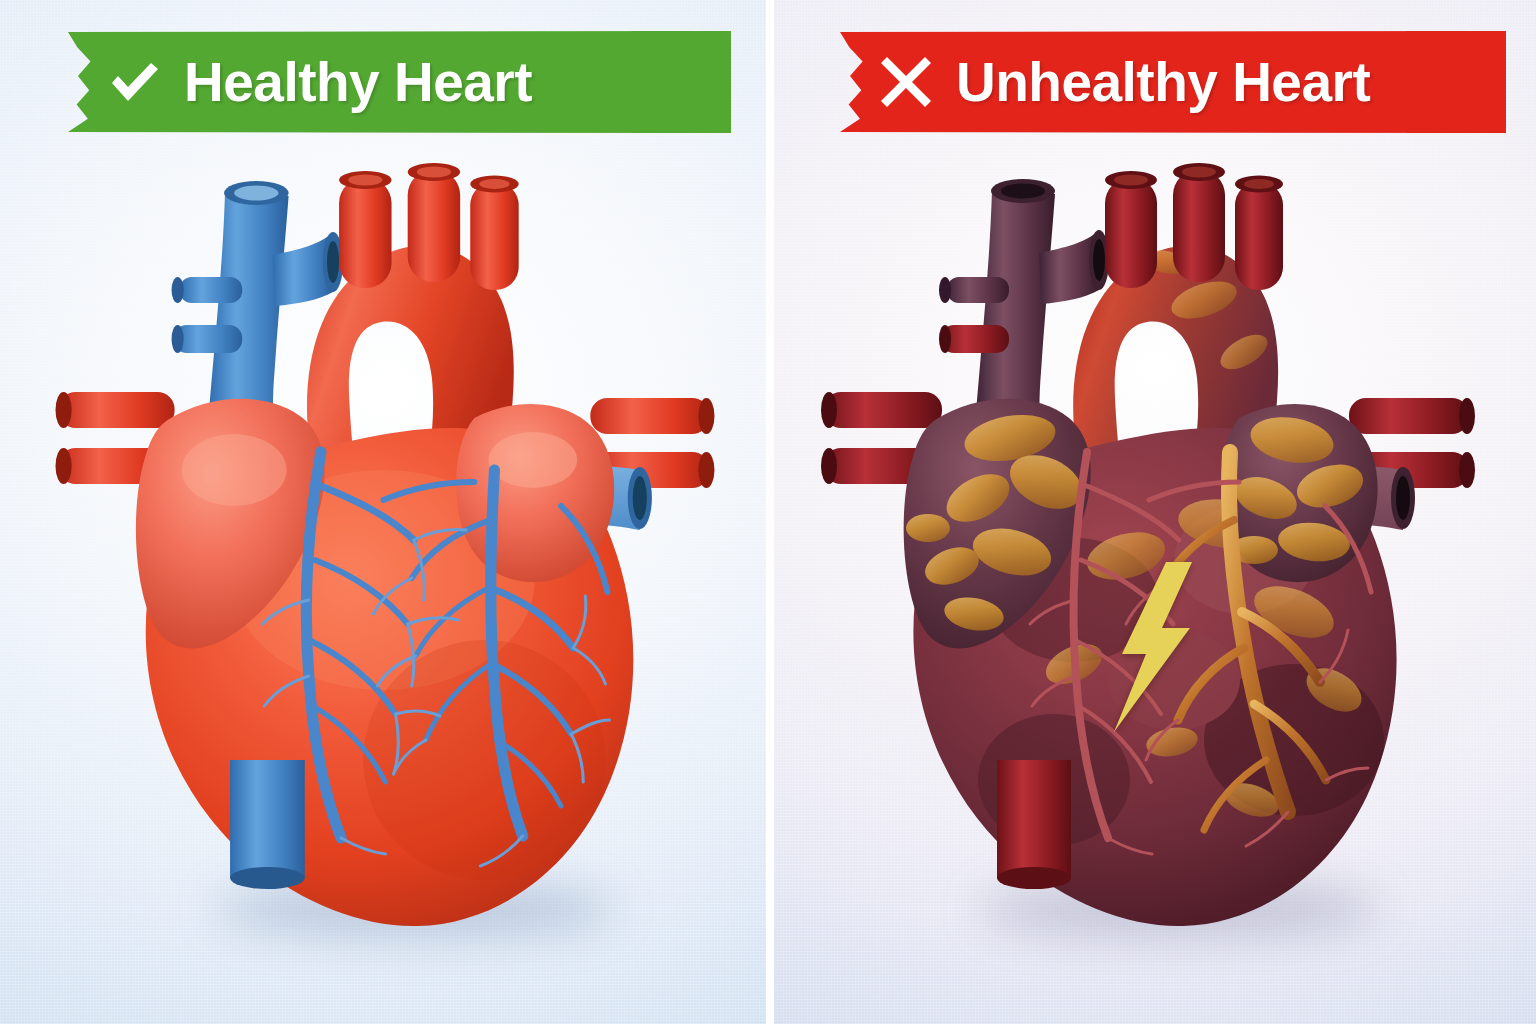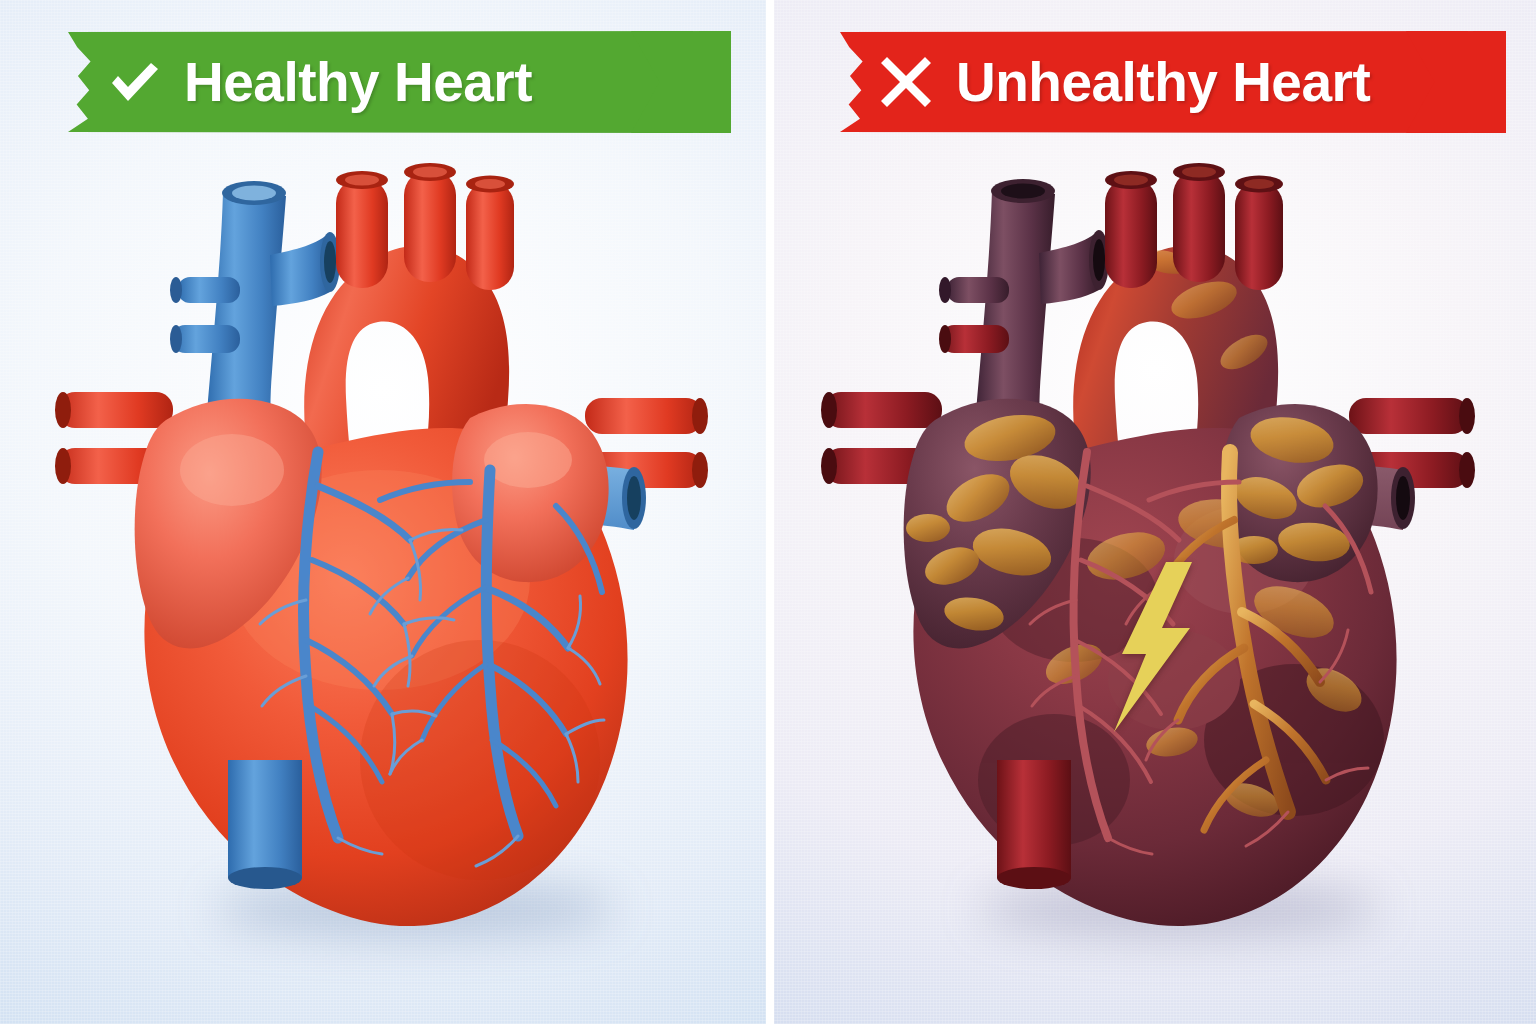--- a/index.html
+++ b/index.html
@@ -5,20 +5,21 @@
 <style>
   html,body{margin:0;padding:0;background:#fff;}
   body{font-family:"Liberation Sans",sans-serif;}
   #stage{position:relative;width:1536px;height:1024px;overflow:hidden;background:#eef3fa;}
 
   
   .panel{position:absolute;top:0;height:1024px;overflow:hidden;}
   #panel-healthy{left:0;width:766px;
     background:
       radial-gradient(120% 80% at 50% 38%, #ffffff 0%, #f3f7fc 38%, #e2ebf7 68%, #cadcf0 100%);
+    padding-left: 7px;
   }
   #panel-unhealthy{left:774px;width:762px;
     background:
       radial-gradient(120% 80% at 50% 36%, #ffffff 0%, #f7f4f8 34%, #ecebf5 64%, #cdd9ee 100%);
   }
   .grain{position:absolute;inset:0;pointer-events:none;opacity:.5;
     background-image:
       repeating-linear-gradient(0deg, rgba(255,255,255,.45) 0 1px, rgba(0,0,0,0) 1px 3px),
       repeating-linear-gradient(90deg, rgba(255,255,255,.35) 0 1px, rgba(0,0,0,0) 1px 3px);
     mix-blend-mode:overlay;}

